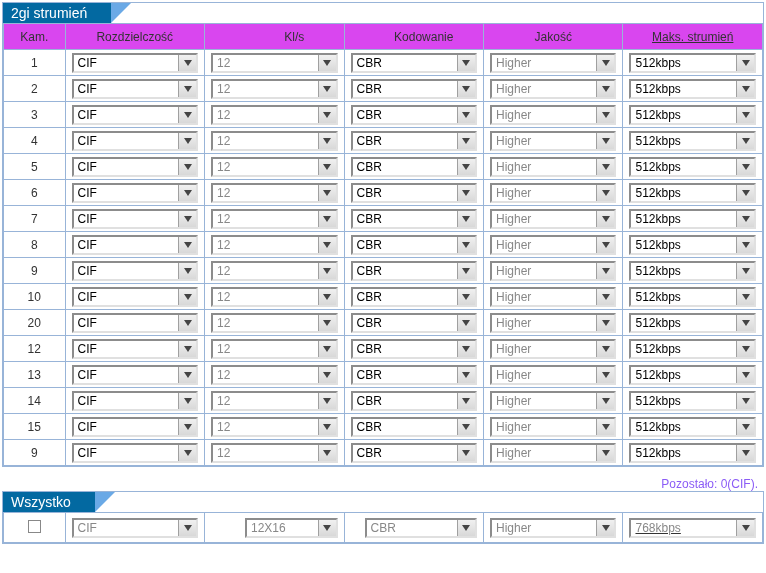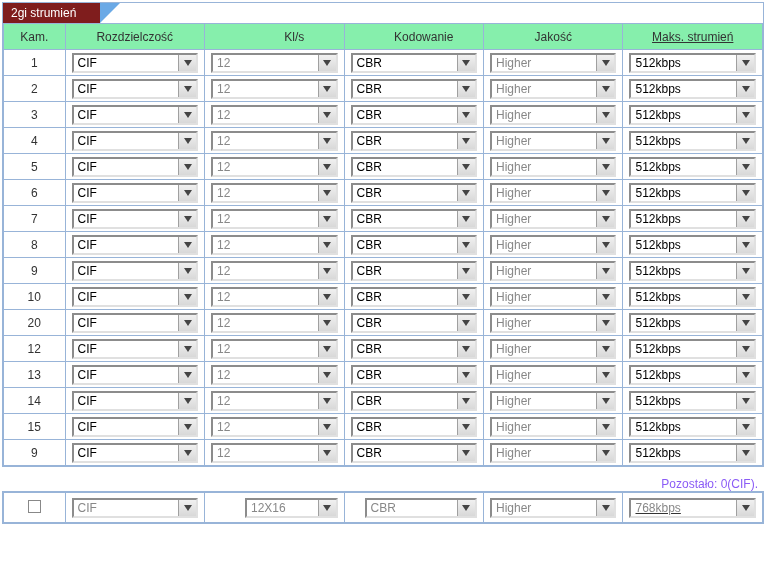--- a/index.html
+++ b/index.html
@@ -1,23 +1,23 @@
 <!DOCTYPE html>
 <html><head>
 <meta charset="utf-8">
 <style>
 * { box-sizing: border-box; margin: 0; padding: 0; }
 body { font-family: Tahoma, Arial, sans-serif; font-size: 12px; background: #fff; padding: 2px; }
 .panel { border: 1px solid #98b4d8; margin-bottom: 8px; }
 .tab-header { height: 20px; background: #fff; position: relative; }
-.tab { position: absolute; left: 0; top: 0; height: 20px; background: #7f1d1d; color: #fff; padding: 0 24px 0 8px; line-height: 20px; font-size: 12px; }
+.tab { position: absolute; left: 0; top: 0; height: 20px; background: #0369a1; color: #fff; padding: 0 24px 0 8px; line-height: 20px; font-size: 14px; }
 .tab::after { content: ""; position: absolute; right: -20px; top: 0; width: 0; height: 0; border-left: 20px solid #6aa9e6; border-bottom: 20px solid transparent; }
 table { width: 100%; border-collapse: collapse; }
 th, td { border: 1px solid #98b4d8; height: 26px; text-align: center; font-weight: normal; color: #333; }
-th { background: #86efac; font-size: 12px; }
+th { background: #d946ef; font-size: 12px; }
 td { padding: 2px 6px; }
 .col-kam { width: 60px; }
 .col-res { width: 136px; margin-left: 40px; }
 .col-fps { width: 136px; padding-left: 40px; }
 .col-enc { width: 136px; padding-left: 20px; }
 .col-qual { width: 136px; }
 .col-bit { width: 136px; text-decoration: underline; }
 .sel { width: 100%; height: 20px; position: relative; background: #fff; border: 2px inset #e0e0e0; display: flex; align-items: center; padding-left: 4px; font-size: 12px; color: #000; cursor: default; }
 .sel.disabled { color: #888; }
 .sel-btn { position: absolute; right: 0; top: 0; width: 18px; height: 100%; background: linear-gradient(#f0f0f0,#d8d8d8); border-left: 1px solid #a0a0a0; display: flex; align-items: center; justify-content: center; }
@@ -893,20 +893,23 @@
             </div>
           </td>
         </tr>
       </tbody>
   </table>
 </div>
 
 <div class="footer-row">Pozostało: 0(CIF).</div>
 
 <div class="panel">
+  <div class="tab-header">
+    <div class="tab">Wszystko</div>
+  </div>
   <table class="all-table">
     <tbody>
         <tr>
       <td class="col-kam"><span class="chk"></span></td>
       <td class="col-res">
             <div class="sel disabled">
               <span>CIF</span>
               <div class="sel-btn">
                 <svg viewBox="0 0 8 6">
                   <path d="M0 0h8L4 6z" fill="#444"></path>

